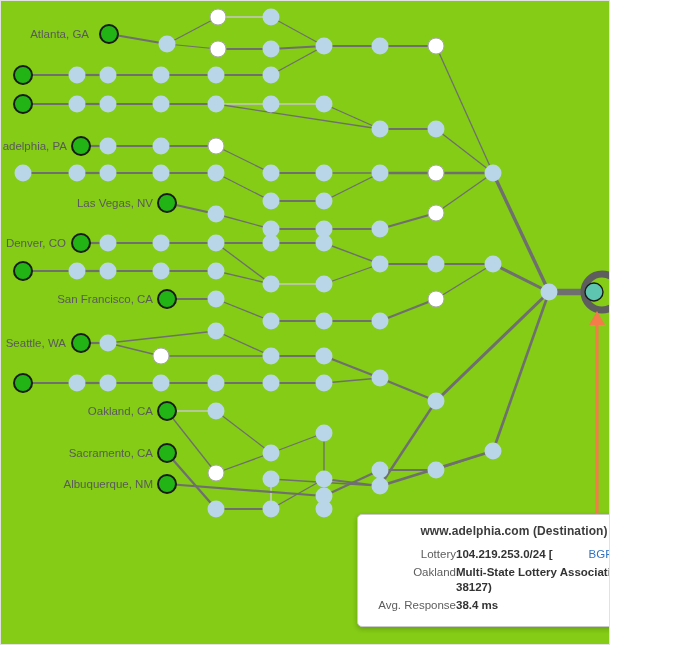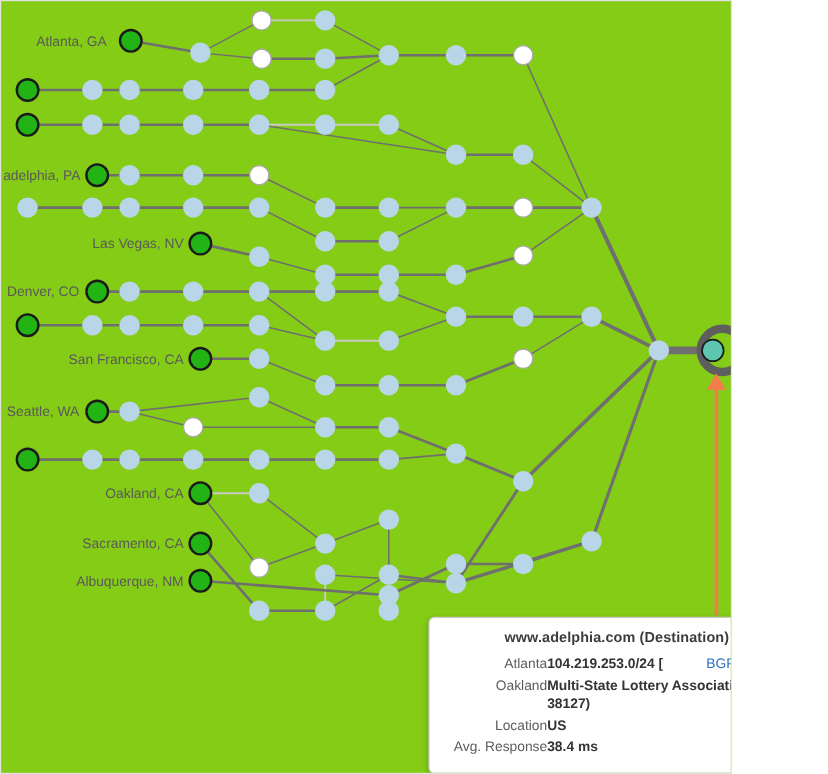--- a/index.html
+++ b/index.html
@@ -321,30 +321,26 @@
         <line x1="596" y1="512" x2="596" y2="322" stroke="#f47b4a" stroke-width="3"></line>
         <polygon points="596,310 588,324 604,324" fill="#f47b4a"></polygon>
       </g>
   </svg>
 
   <div id="info-card">
     <div id="info-title">www.adelphia.com (Destination)</div>
     <table class="info-table">
       <tbody id="info-rows">
           <tr>
-            <td class="info-key">Atlanta</td>
+            <td class="info-key">Lottery</td>
             <td class="info-val">104.219.253.0/24 <span class="bracket">[</span><span class="bgp-link">BGP View</span><span class="bracket">]</span></td>
           </tr>
           <tr>
             <td class="info-key">Oakland</td>
             <td class="info-val">Multi-State Lottery Association (AS 38127)</td>
-          </tr>
-          <tr>
-            <td class="info-key">Location</td>
-            <td class="info-val">US</td>
           </tr>
           <tr>
             <td class="info-key">Avg. Response</td>
             <td class="info-val">38.4 ms</td>
           </tr>
         </tbody>
     </table>
   </div>
 
 </div>

